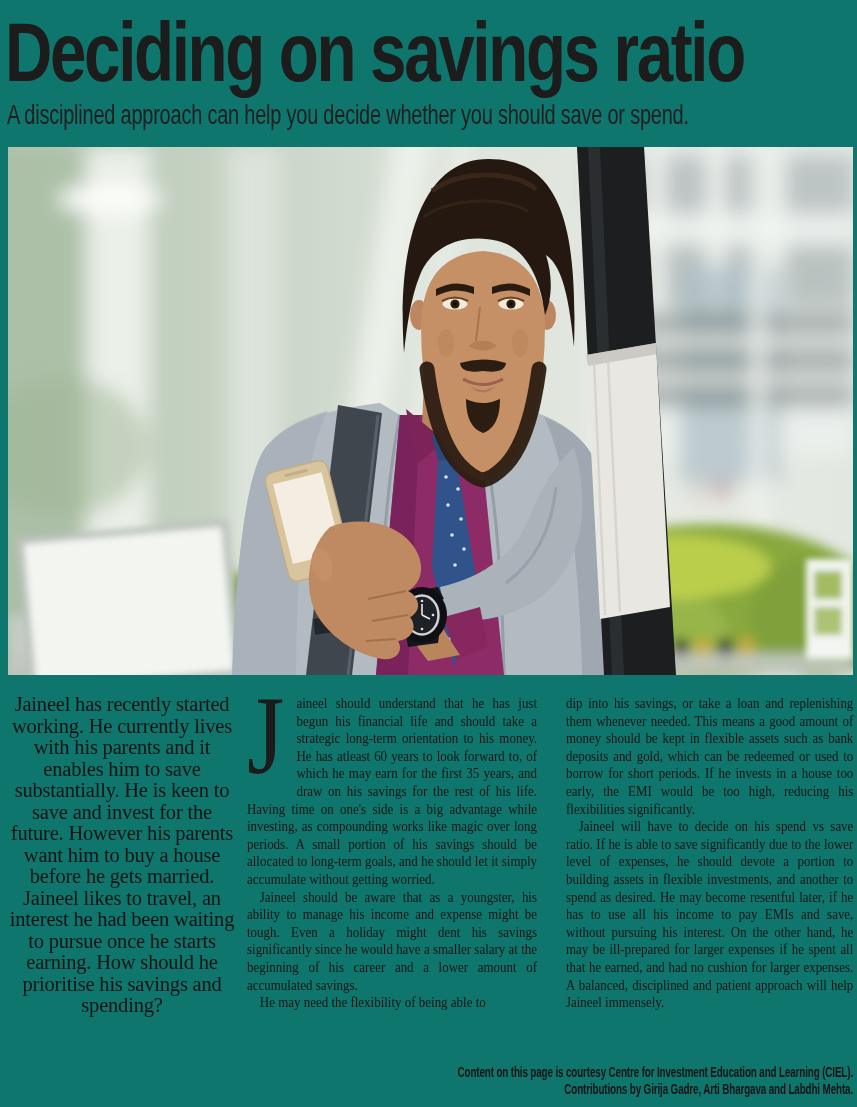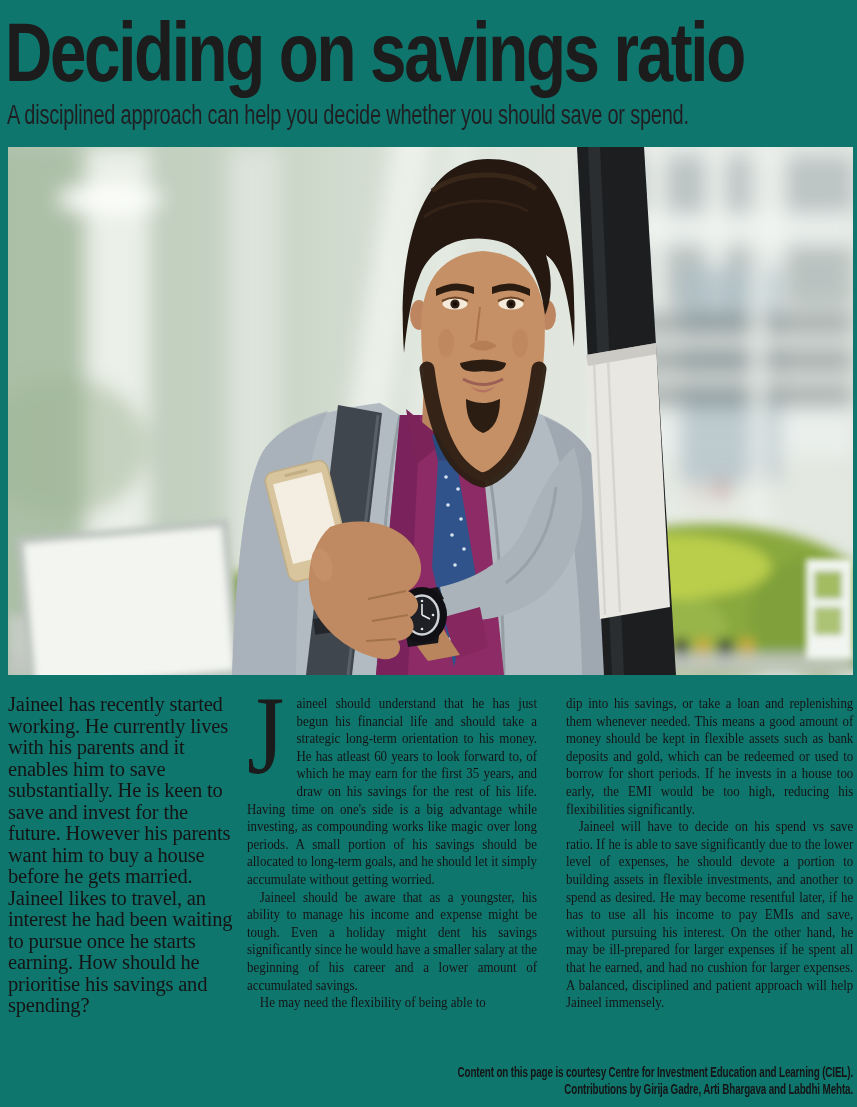--- a/index.html
+++ b/index.html
@@ -13,21 +13,21 @@
   .subtitle{position:absolute;left:7px;top:100px;white-space:nowrap;
     font-family:"Liberation Sans",sans-serif;font-weight:400;font-size:27px;
     letter-spacing:-.3px;color:#1f1f22;transform:scaleX(.74);transform-origin:0 0;}
 
   
   .photo{position:absolute;left:8px;top:147px;width:845px;height:528px;overflow:hidden;}
   .photo svg{display:block;}
 
   
   .intro{position:absolute;left:8px;top:694px;width:228px;
-    font-size:20.5px;line-height:21.5px;letter-spacing:-.2px;color:#141414;}
+    font-size:20.5px;line-height:21.5px;letter-spacing:-.2px;color:#141414;text-align:center;}
 
   
   .col{position:absolute;top:694px;font-size:15.2px;line-height:17.6px;color:#141414;}
   .col p{margin:0;text-align:justify;}
   .col p.indent{text-indent:15px;}
   #col1{left:247px;width:340px;transform:scaleX(.853);transform-origin:0 0;}
   #col2{left:566px;width:338px;transform:scaleX(.85);transform-origin:0 0;}
 
   .dropcap{float:left;width:58px;height:88px;overflow:visible;}
   .dropcap span{display:block;font-family:"Liberation Serif",serif;font-weight:400;

